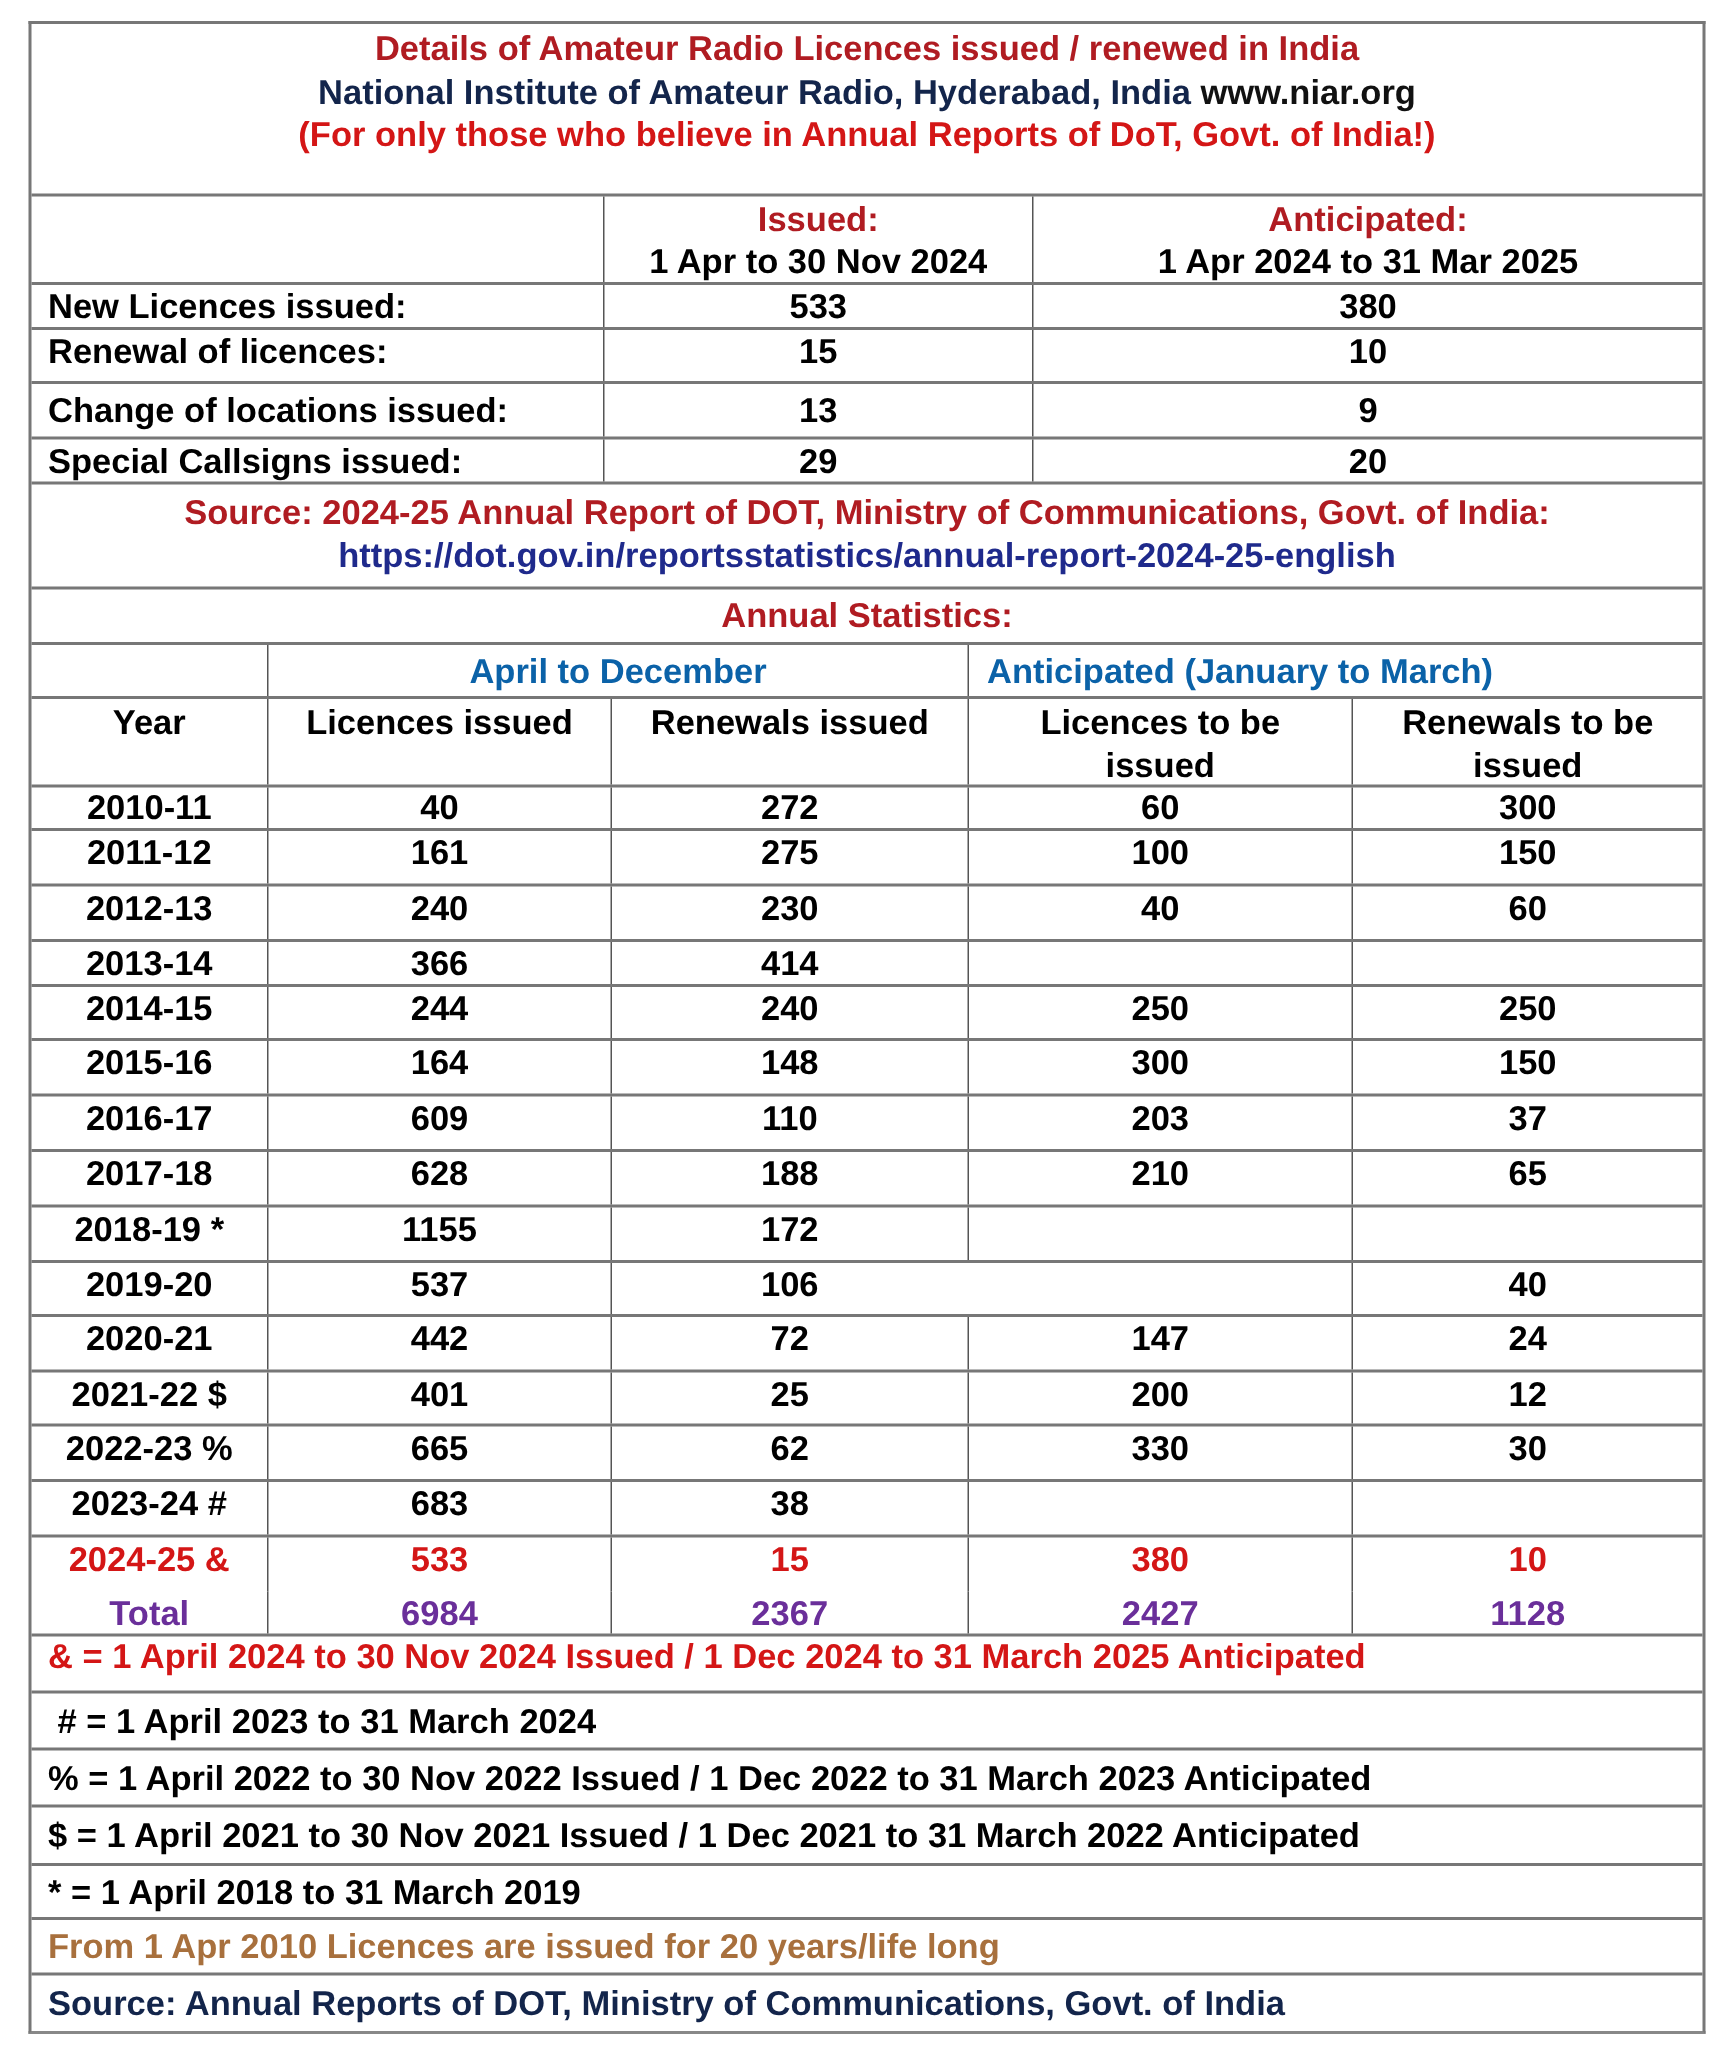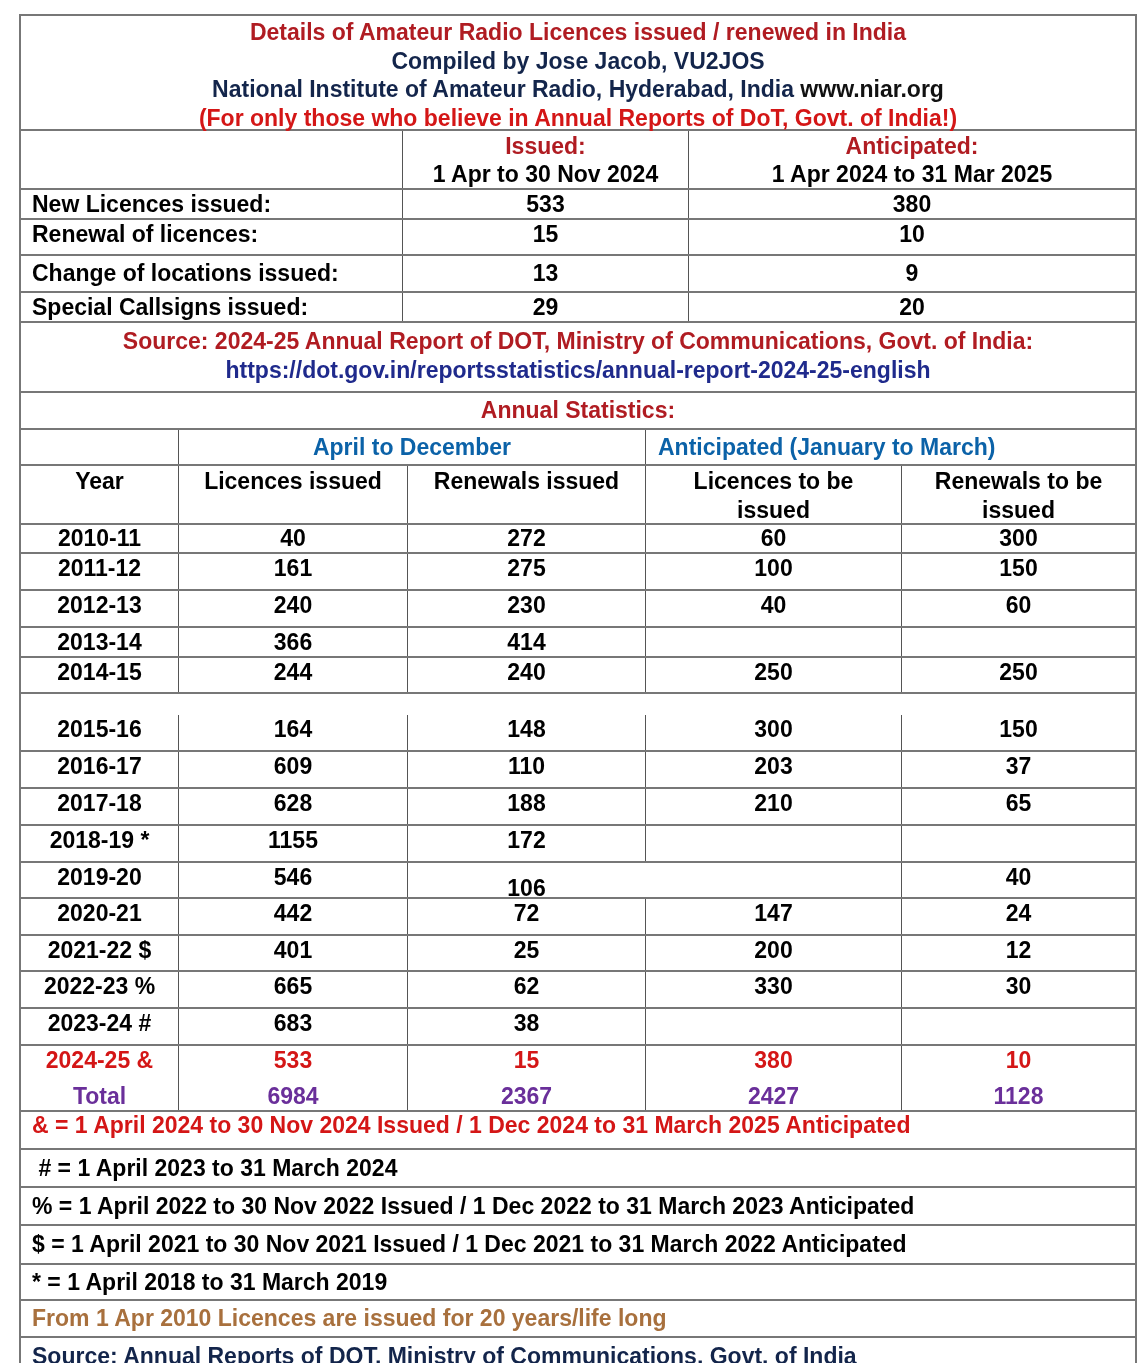--- a/index.html
+++ b/index.html
@@ -32,21 +32,20 @@
   .drow { font-size: 23px; }
   .note { font-size: 23px; display: flex; align-items: center; padding-left: 11px; }
 </style>
 </head>
 <body>
 
 <div class="sheet">
 
   <div class="row title-block">
     <div class="red">Details of Amateur Radio Licences issued / renewed in India</div>
-    <div class="navy">Compiled by Jose Jacob, VU2JOS</div>
     <div class="navy"><span>National Institute of Amateur Radio, Hyderabad, India</span><span style="color:#111"> www.niar.org</span></div>
     <div class="brightred">(For only those who believe in Annual Reports of DoT, Govt. of India!)</div>
   </div>
 
   <div class="row summary-head">
     <div class="cell" style="left:0;width:381px;"></div>
     <div class="cell vline stack" style="left:381px;width:286px;">
       <span class="red">Issued:</span>
       <span>1 Apr to 30 Nov 2024</span>
     </div>
@@ -129,21 +128,21 @@
         <div class="cell vline" style="left: 624px; width: 256px;"></div>
         <div class="cell vline" style="left: 880px; right: 0px;"></div>
       </div>
       <div class="row drow" style="height: 36px;">
         <div class="cell" style="left: 0px; width: 157px; align-items: flex-start; padding-top: 1px;">2014-15</div>
         <div class="cell vline" style="left: 157px; width: 229px; align-items: flex-start; padding-top: 1px;">244</div>
         <div class="cell vline" style="left: 386px; width: 238px; align-items: flex-start; padding-top: 1px;">240</div>
         <div class="cell vline" style="left: 624px; width: 256px; align-items: flex-start; padding-top: 1px;">250</div>
         <div class="cell vline" style="left: 880px; right: 0px; align-items: flex-start; padding-top: 1px;">250</div>
       </div>
-      <div class="row drow" style="height: 37px; margin-top: 21px;">
+      <div class="row drow" style="height: 37px;">
         <div class="cell" style="left: 0px; width: 157px; align-items: flex-start; padding-top: 1px;">2015-16</div>
         <div class="cell vline" style="left: 157px; width: 229px; align-items: flex-start; padding-top: 1px;">164</div>
         <div class="cell vline" style="left: 386px; width: 238px; align-items: flex-start; padding-top: 1px;">148</div>
         <div class="cell vline" style="left: 624px; width: 256px; align-items: flex-start; padding-top: 1px;">300</div>
         <div class="cell vline" style="left: 880px; right: 0px; align-items: flex-start; padding-top: 1px;">150</div>
       </div>
       <div class="row drow" style="height: 37px;">
         <div class="cell" style="left: 0px; width: 157px; align-items: flex-start; padding-top: 1px;">2016-17</div>
         <div class="cell vline" style="left: 157px; width: 229px; align-items: flex-start; padding-top: 1px;">609</div>
         <div class="cell vline" style="left: 386px; width: 238px; align-items: flex-start; padding-top: 1px;">110</div>
@@ -159,22 +158,22 @@
       </div>
       <div class="row drow" style="height: 37px;">
         <div class="cell" style="left: 0px; width: 157px; align-items: flex-start; padding-top: 1px;">2018-19 *</div>
         <div class="cell vline" style="left: 157px; width: 229px; align-items: flex-start; padding-top: 1px;">1155</div>
         <div class="cell vline" style="left: 386px; width: 238px; align-items: flex-start; padding-top: 1px;">172</div>
         <div class="cell vline" style="left: 624px; width: 256px; align-items: flex-start; padding-top: 1px;"></div>
         <div class="cell vline" style="left: 880px; right: 0px; align-items: flex-start; padding-top: 1px;"></div>
       </div>
       <div class="row drow" style="height: 36px;">
         <div class="cell" style="left: 0px; width: 157px; align-items: flex-start; padding-top: 1px;">2019-20</div>
-        <div class="cell vline" style="left: 157px; width: 229px; align-items: flex-start; padding-top: 1px;">546</div>
-        <div class="cell vline" style="left: 386px; width: 238px; align-items: flex-start; padding-top: 12px;">106</div>
+        <div class="cell vline" style="left: 157px; width: 229px; align-items: flex-start; padding-top: 1px;">537</div>
+        <div class="cell vline" style="left: 386px; width: 238px; align-items: flex-start; padding-top: 1px;">106</div>
         <div class="cell vline" style="left: 880px; right: 0px; align-items: flex-start; padding-top: 1px;">40</div>
       </div>
       <div class="row drow" style="height: 37px;">
         <div class="cell" style="left: 0px; width: 157px; align-items: flex-start; padding-top: 1px;">2020-21</div>
         <div class="cell vline" style="left: 157px; width: 229px; align-items: flex-start; padding-top: 1px;">442</div>
         <div class="cell vline" style="left: 386px; width: 238px; align-items: flex-start; padding-top: 1px;">72</div>
         <div class="cell vline" style="left: 624px; width: 256px; align-items: flex-start; padding-top: 1px;">147</div>
         <div class="cell vline" style="left: 880px; right: 0px; align-items: flex-start; padding-top: 1px;">24</div>
       </div>
       <div class="row drow" style="height: 36px;">

